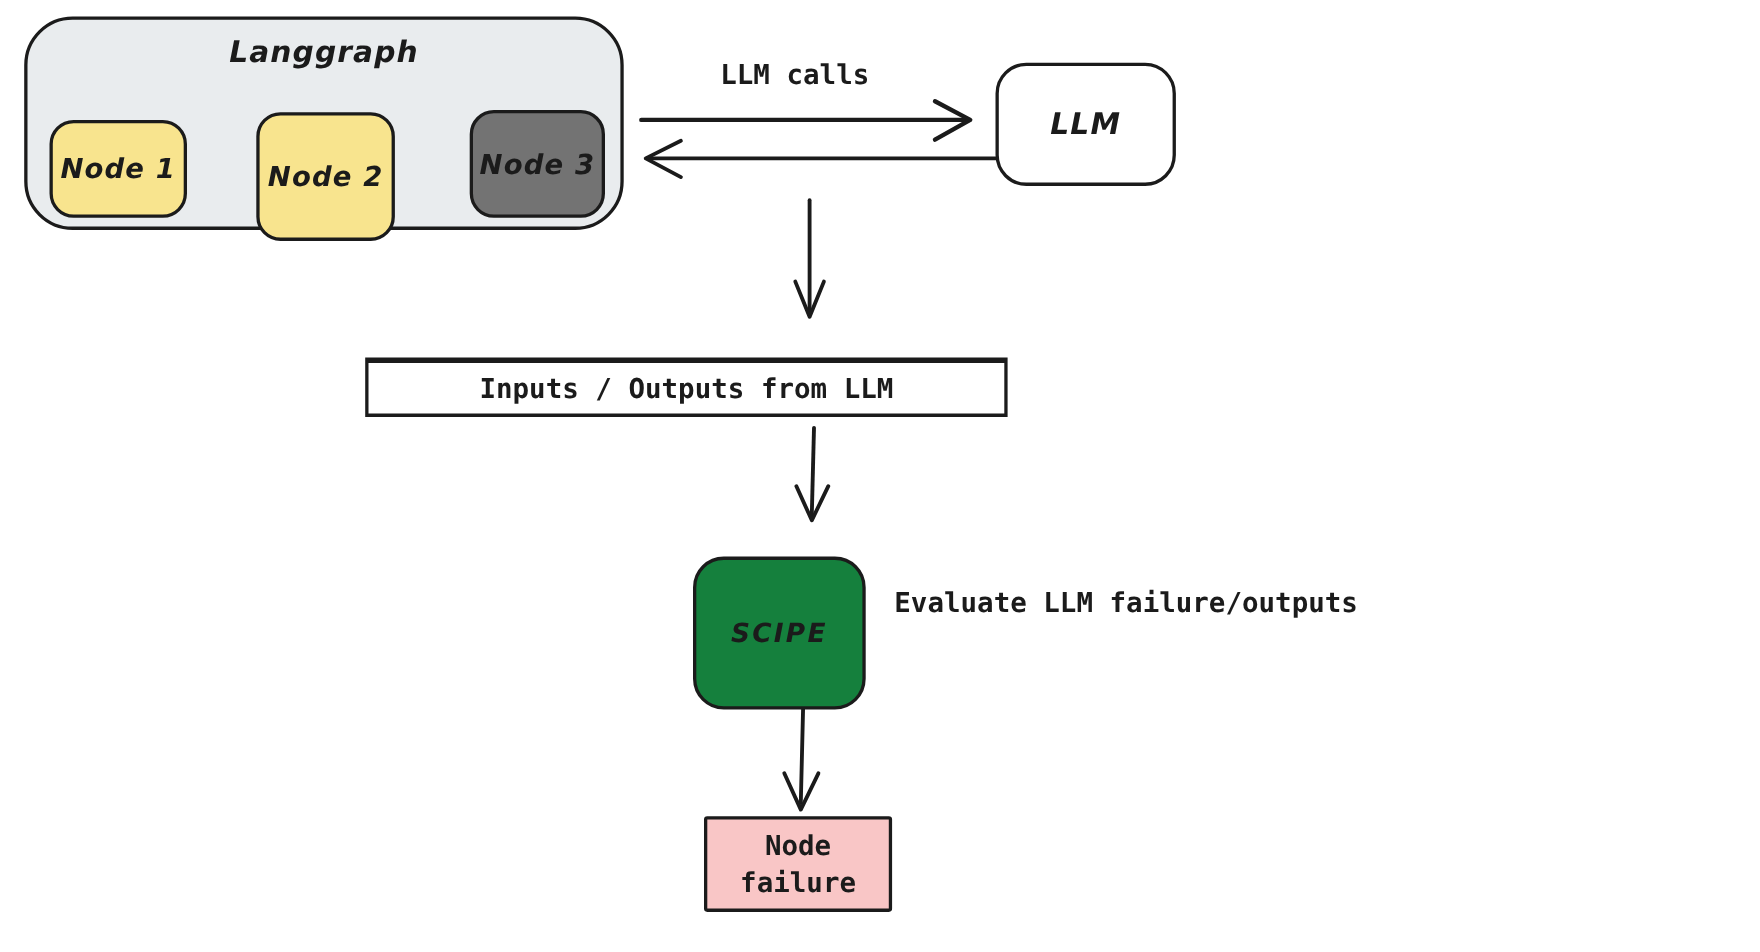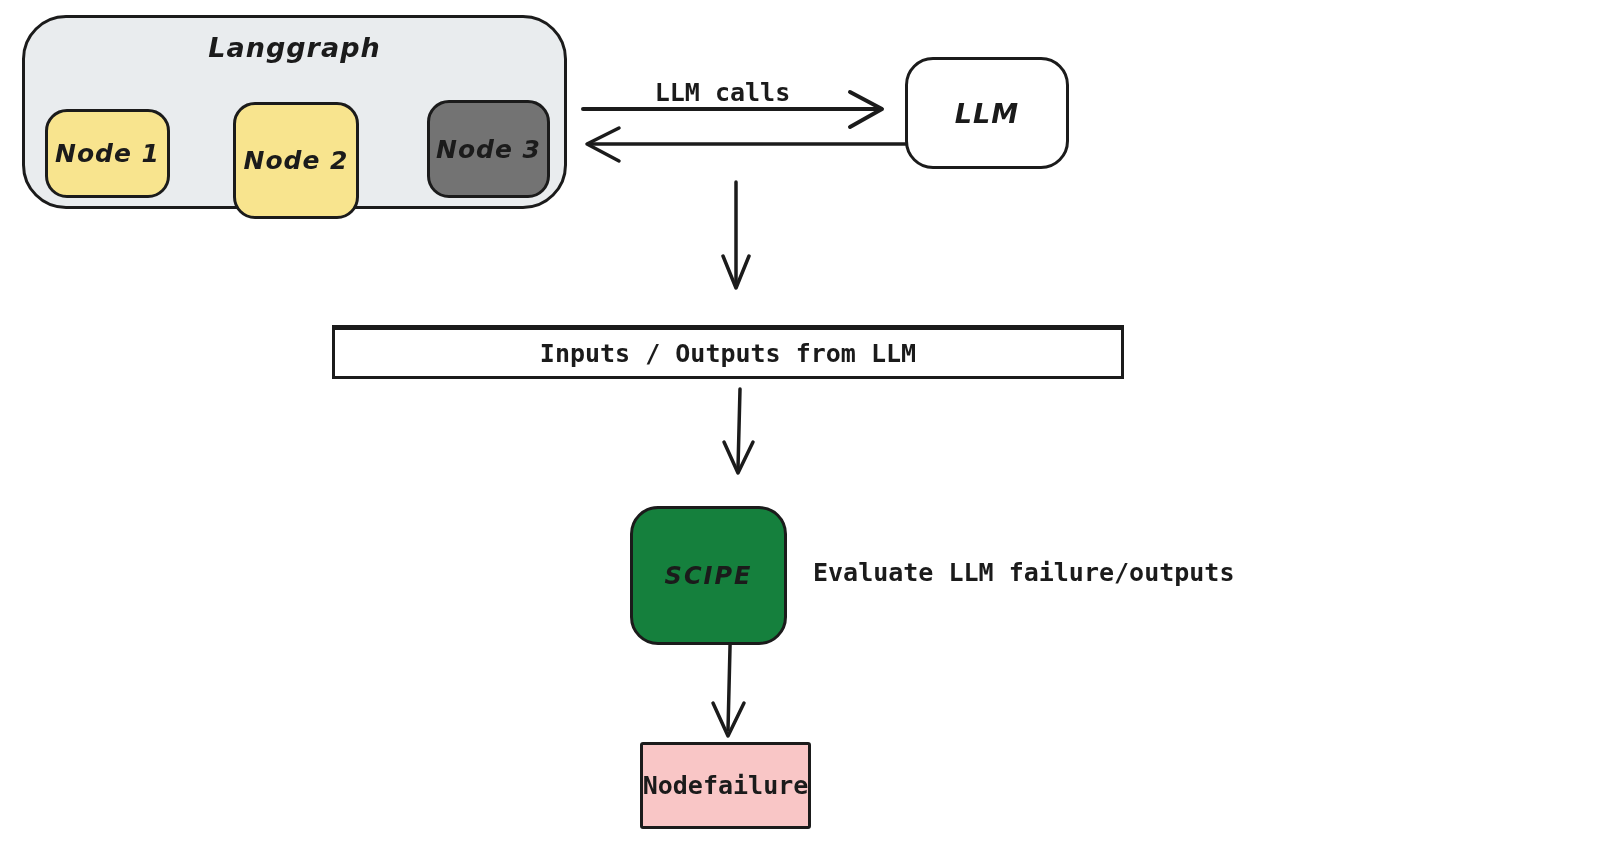--- a/index.html
+++ b/index.html
@@ -38,37 +38,36 @@
   .llm-box{
     border-radius:28px;border-width:3.5px;background:#ffffff;
     display:flex;align-items:center;justify-content:center;
     font-style:italic;font-weight:600;font-size:27px;letter-spacing:1px;
   }
   .mono-label{
     position:absolute;
     font-family:"DejaVu Sans Mono", monospace;
     font-weight:600;font-size:25px;
     white-space:nowrap;
-    margin-top:25px;
   }
   .io-box{
     background:#ffffff;
     border-top-width:5px;
     display:flex;align-items:center;justify-content:center;
     font-family:"DejaVu Sans Mono", monospace;
     font-weight:600;font-size:25px;
   }
   .scipe-box{
     border-radius:28px;border-width:3.5px;background:#ffffff;
     display:flex;align-items:center;justify-content:center;
     font-style:italic;font-weight:600;font-size:24px;letter-spacing:2px;
   }
   .failure-box{
     border-radius:3px;border-width:3.5px;
-    display:flex;flex-direction:row;align-items:center;justify-content:center;
+    display:flex;flex-direction:column;align-items:center;justify-content:center;
     font-family:"DejaVu Sans Mono", monospace;
     font-weight:600;font-size:25px;line-height:1.35;
   }
 </style>
 </head>
 <body>
 
 <div class="canvas">
 
   <svg class="arrow-layer" viewBox="0 0 1600 865" fill="none" stroke="#1b1b1b" stroke-linecap="round" stroke-linejoin="round">
@@ -106,21 +105,21 @@
       <span>Node 3</span>
     </div>
   </div>
 
   <div class="mono-label" style="left:610px;top:53px;width:225px;text-align:center;">LLM calls</div>
 
   <div class="box llm-box" style="left: 905px; top: 57px; width: 164px; height: 112px; background: rgb(255, 255, 255);">
     <span>LLM</span>
   </div>
 
-  <div class="box io-box" style="left: 332px; top: 325px; width: 792px; height: 54px; background: rgb(255, 255, 255);">
+  <div class="box io-box" style="left: 332px; top: 325px; width: 584px; height: 54px; background: rgb(255, 255, 255);">
     <span>Inputs / Outputs from LLM</span>
   </div>
 
   <div class="box scipe-box" style="left: 630px; top: 506px; width: 157px; height: 139px; background: #15803d;">
     <span>SCIPE</span>
   </div>
   <div class="mono-label" style="left:813px;top:533px;">Evaluate LLM failure/outputs</div>
 
   <div class="box failure-box" style="left: 640px; top: 742px; width: 171px; height: 87px; background: rgb(249, 198, 198);">
     <span>Node</span>

